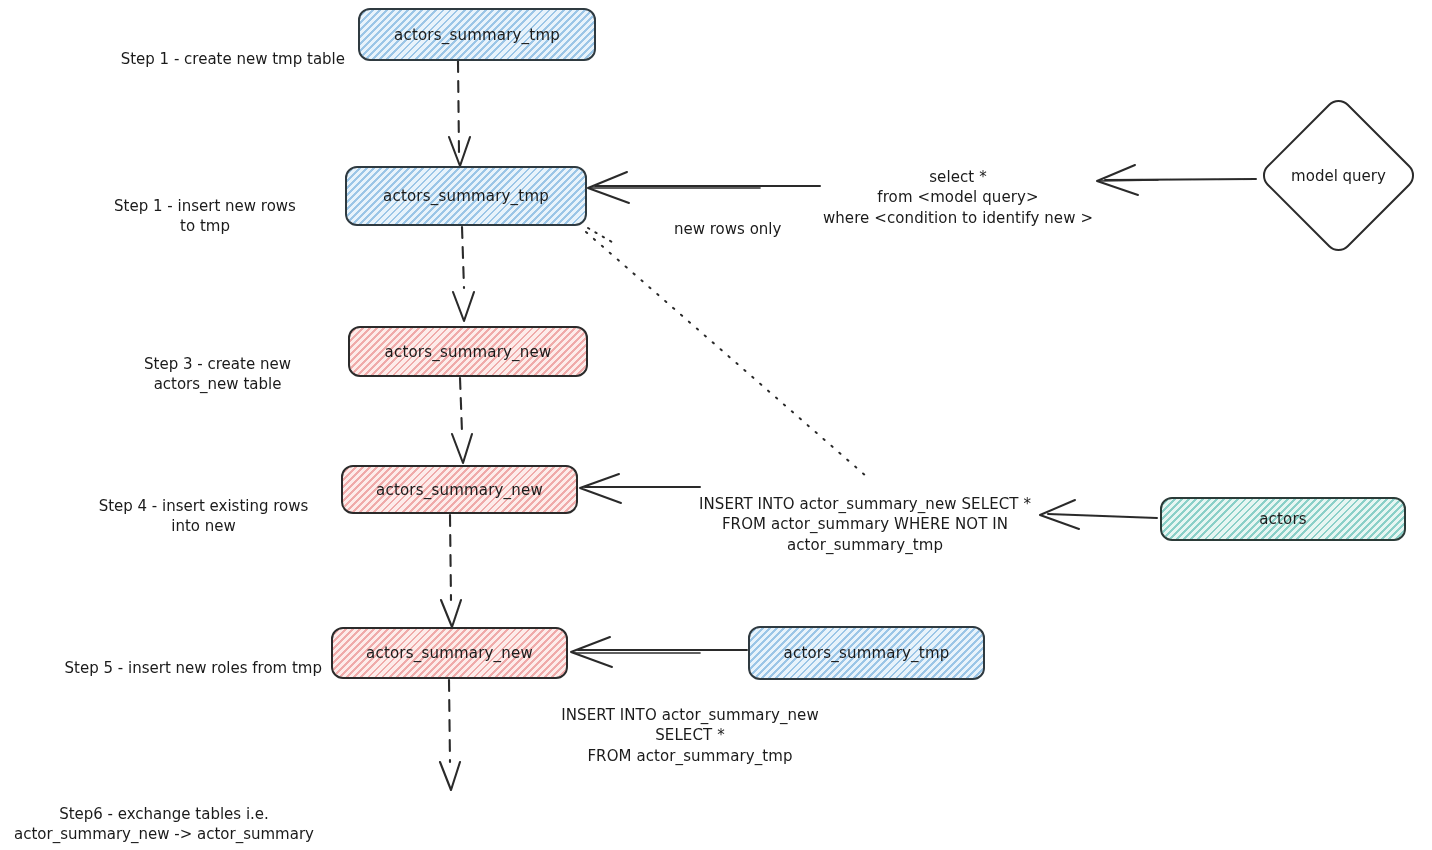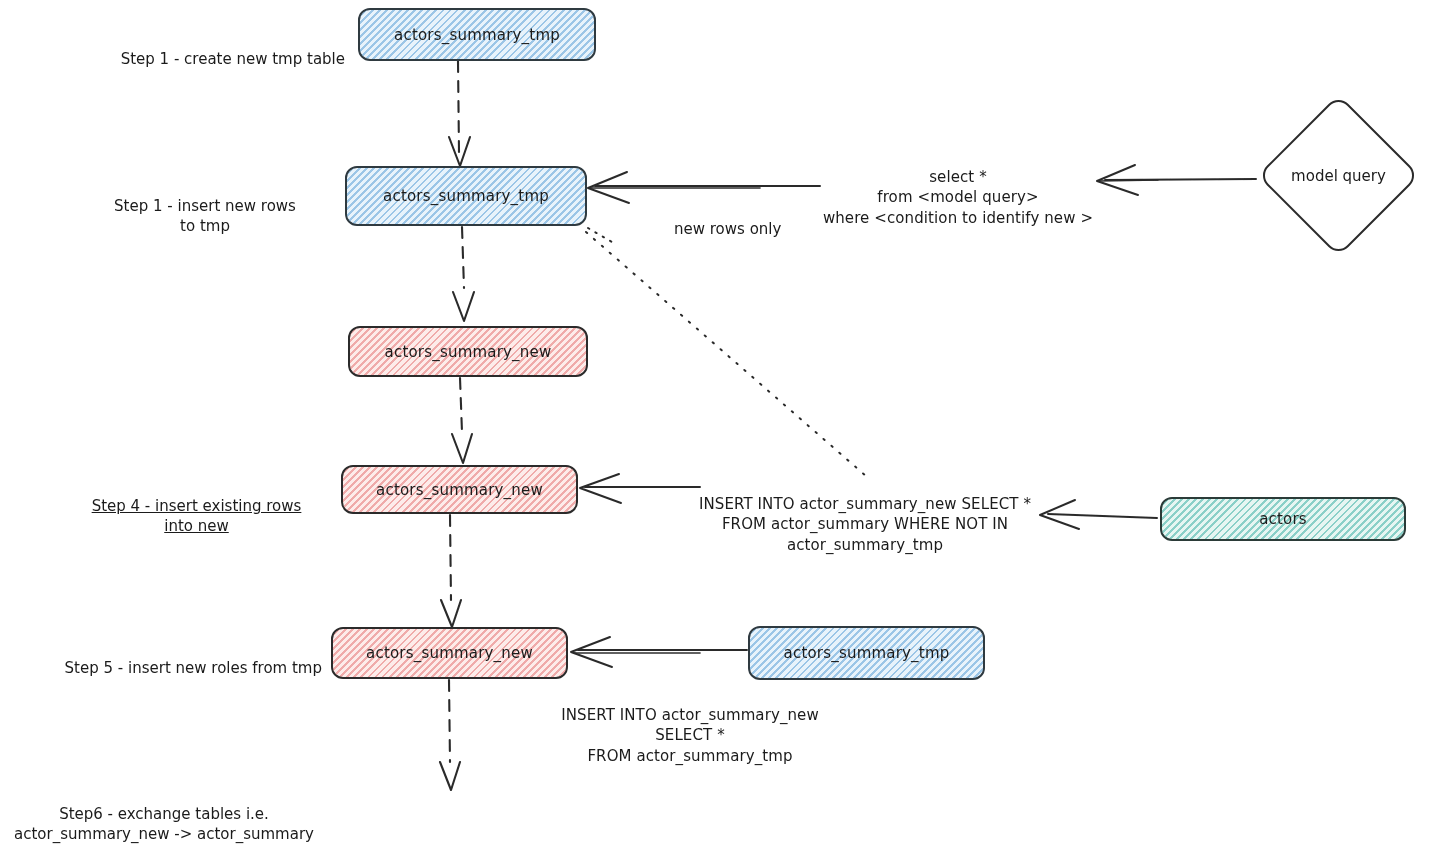--- a/index.html
+++ b/index.html
@@ -263,22 +263,26 @@
 
   <div class="text right" style="left:55px; top:28px; width:290px;">
     <span>Step 1 - create new tmp table</span>
   </div>
 
   <div class="text center" style="left:70px; top:175px; width:270px;">
     <span>Step 1 - insert new rows
 to tmp</span>
   </div>
 
-
-  <div class="text center" style="left:54px; top:475px; width:285px;text-decoration:underline;">
+  <div class="text center" style="left:95px; top:333px; width:245px;">
+    <span>Step 3 - create new
+actors_new table</span>
+  </div>
+
+  <div class="text center" style="left:61px; top:475px; width:285px;">
     <span>Step 4 - insert existing rows
 into new</span>
   </div>
 
   <div class="text right" style="left:20px; top:637px; width:302px;">
     <span>Step 5 - insert new roles from tmp</span>
   </div>
 
   <div class="text center" style="left:4px; top:783px; width:320px;">
     <span>Step6 - exchange tables i.e.

